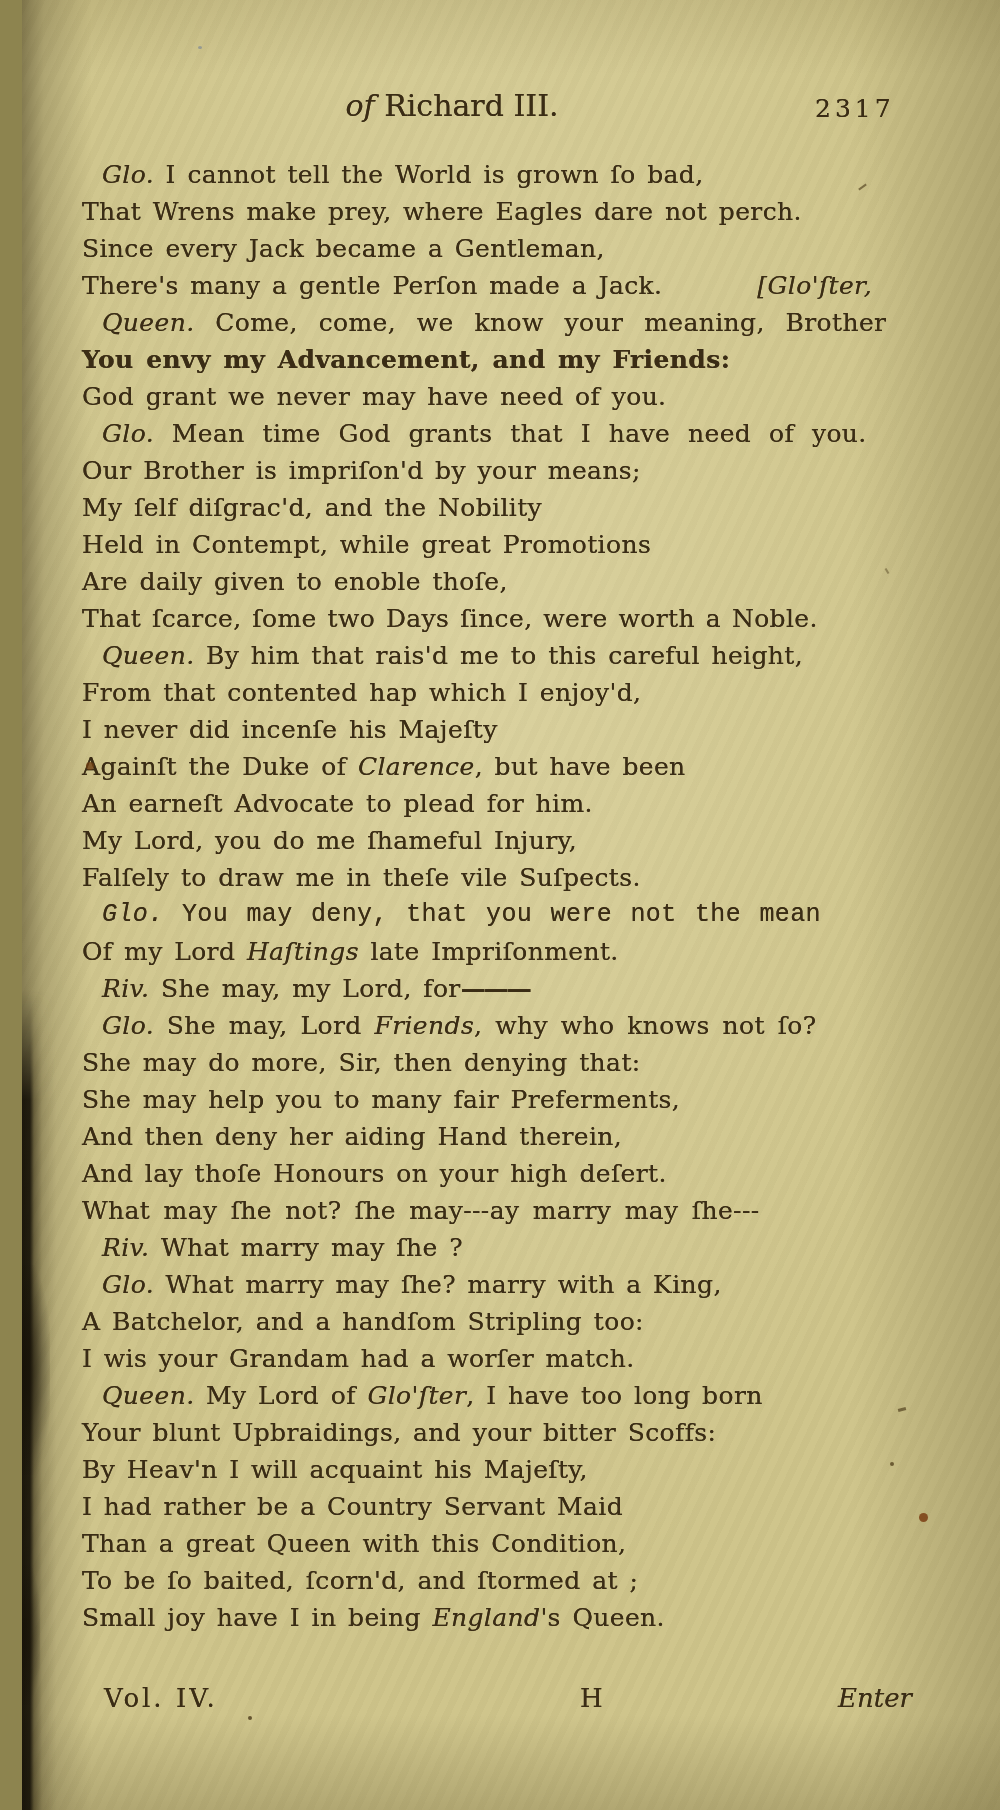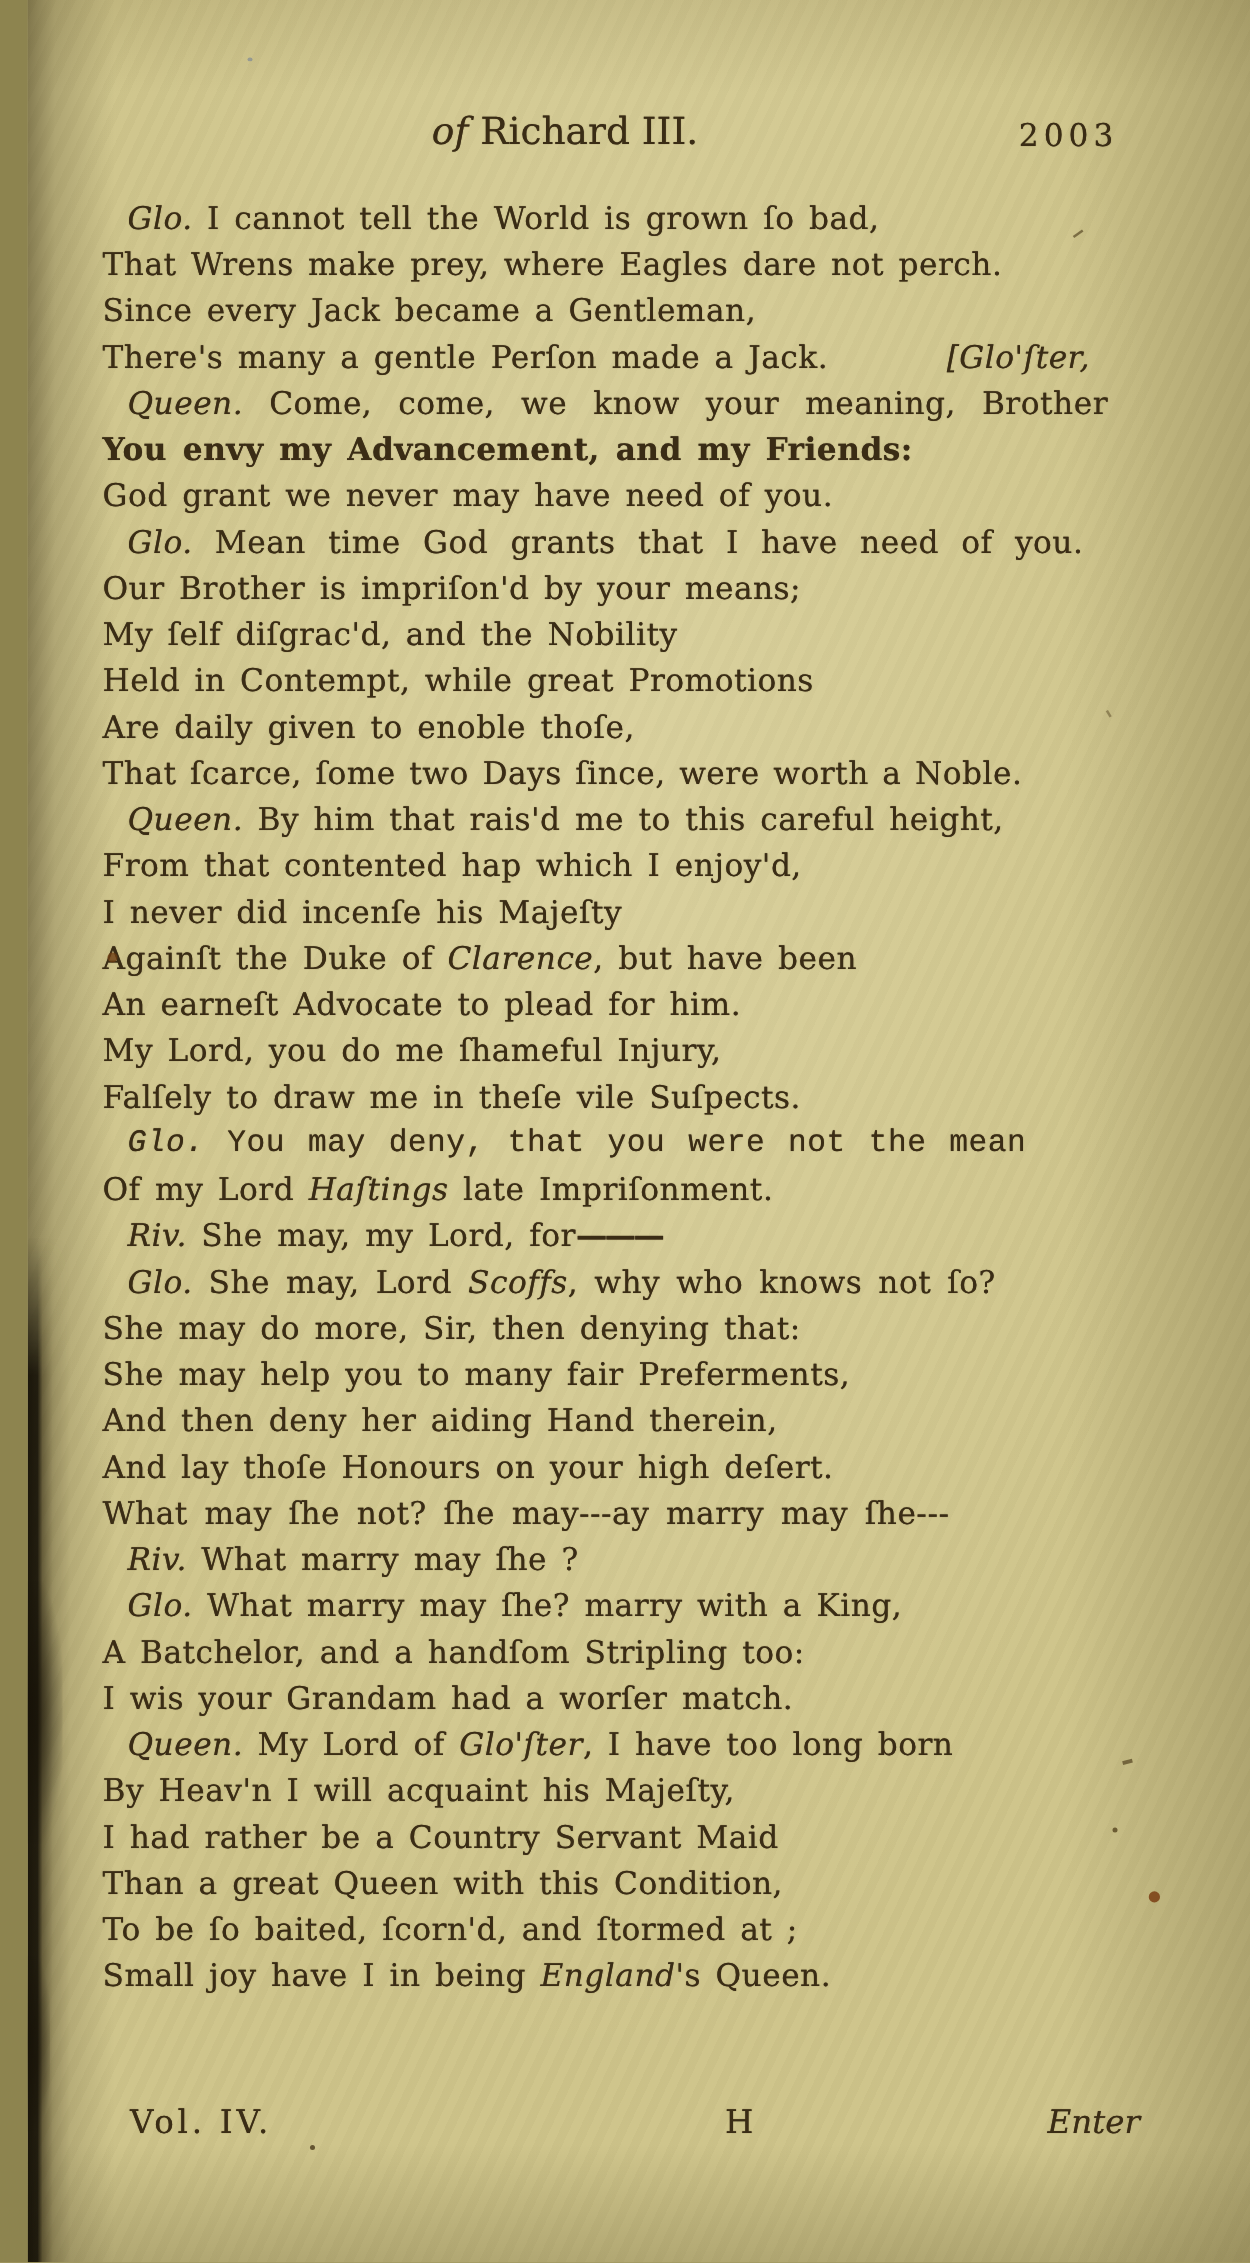--- a/index.html
+++ b/index.html
@@ -106,21 +106,21 @@
 </head>
 <body>
 
 <div class="page">
 
   <div class="running-title ink">
     <span class="it">of</span>
     <span>Richard III.</span>
   </div>
 
-  <div class="page-number ink">2003</div>
+  <div class="page-number ink">2317</div>
 
   <div class="text-block ink">
       <div class="line indent"><span><span class="it">Glo.</span><span class=""> I cannot tell the World is grown ſo bad,</span></span></div>
       <div class="line"><span><span class="">That Wrens make prey, where Eagles dare not perch.</span></span></div>
       <div class="line"><span><span class="">Since every Jack became a Gentleman,</span></span></div>
       <div class="line with-right">
         <span><span class="">There's many a gentle Perſon made a Jack.</span></span>
         <span class="it">[Glo'ſter,</span>
       </div>
       <div class="line indent" style="word-spacing: 0.5em;"><span><span class="it">Queen.</span><span class=""> Come, come, we know your meaning, Brother</span></span></div>
@@ -135,31 +135,32 @@
       <div class="line indent"><span><span class="it">Queen.</span><span class=""> By him that rais'd me to this careful height,</span></span></div>
       <div class="line"><span><span class="">From that contented hap which I enjoy'd,</span></span></div>
       <div class="line"><span><span class="">I never did incenſe his Majeſty</span></span></div>
       <div class="line"><span><span class="">Againſt the Duke of </span><span class="it">Clarence</span><span class="">, but have been</span></span></div>
       <div class="line"><span><span class="">An earneſt Advocate to plead for him.</span></span></div>
       <div class="line"><span><span class="">My Lord, you do me ſhameful Injury,</span></span></div>
       <div class="line"><span><span class="">Falſely to draw me in theſe vile Suſpects.</span></span></div>
       <div class="line indent" style="word-spacing: 0.12em; font-family: Liberation Mono, monospace;"><span><span class="it">Glo.</span><span class=""> You may deny, that you were not the mean</span></span></div>
       <div class="line"><span><span class="">Of my Lord </span><span class="it">Haſtings</span><span class=""> late Impriſonment.</span></span></div>
       <div class="line indent"><span><span class="it">Riv.</span><span class=""> She may, my Lord, for</span><span class=" dash">———</span></span></div>
-      <div class="line indent" style="word-spacing: 0.18em;"><span><span class="it">Glo.</span><span class=""> She may, Lord </span><span class="it">Scoffs</span><span class="">, why who knows not ſo?</span></span></div>
+      <div class="line indent" style="word-spacing: 0.18em;"><span><span class="it">Glo.</span><span class=""> She may, Lord </span><span class="it">Friends</span><span class="">, why who knows not ſo?</span></span></div>
       <div class="line"><span><span class="">She may do more, Sir, then denying that:</span></span></div>
       <div class="line"><span><span class="">She may help you to many fair Preferments,</span></span></div>
       <div class="line"><span><span class="">And then deny her aiding Hand therein,</span></span></div>
       <div class="line"><span><span class="">And lay thoſe Honours on your high deſert.</span></span></div>
       <div class="line" style="word-spacing: 0.2em;"><span><span class="">What may ſhe not? ſhe may---ay marry may ſhe---</span></span></div>
       <div class="line indent"><span><span class="it">Riv.</span><span class=""> What marry may ſhe ?</span></span></div>
       <div class="line indent"><span><span class="it">Glo.</span><span class=""> What marry may ſhe? marry with a King,</span></span></div>
       <div class="line"><span><span class="">A Batchelor, and a handſom Stripling too:</span></span></div>
       <div class="line"><span><span class="">I wis your Grandam had a worſer match.</span></span></div>
       <div class="line indent"><span><span class="it">Queen.</span><span class=""> My Lord of </span><span class="it">Glo'ſter</span><span class="">, I have too long born</span></span></div>
+      <div class="line"><span><span class="">Your blunt Upbraidings, and your bitter Scoffs:</span></span></div>
       <div class="line"><span><span class="">By Heav'n I will acquaint his Majeſty,</span></span></div>
       <div class="line"><span><span class="">I had rather be a Country Servant Maid</span></span></div>
       <div class="line"><span><span class="">Than a great Queen with this Condition,</span></span></div>
       <div class="line"><span><span class="">To be ſo baited, ſcorn'd, and ſtormed at ;</span></span></div>
       <div class="line"><span><span class="">Small joy have I in being </span><span class="it">England</span><span class="">'s Queen.</span></span></div>
     </div>
 
   <div class="footer-line ink">
     <span class="volume">Vol. IV.</span>
     <span class="signature">H</span>

